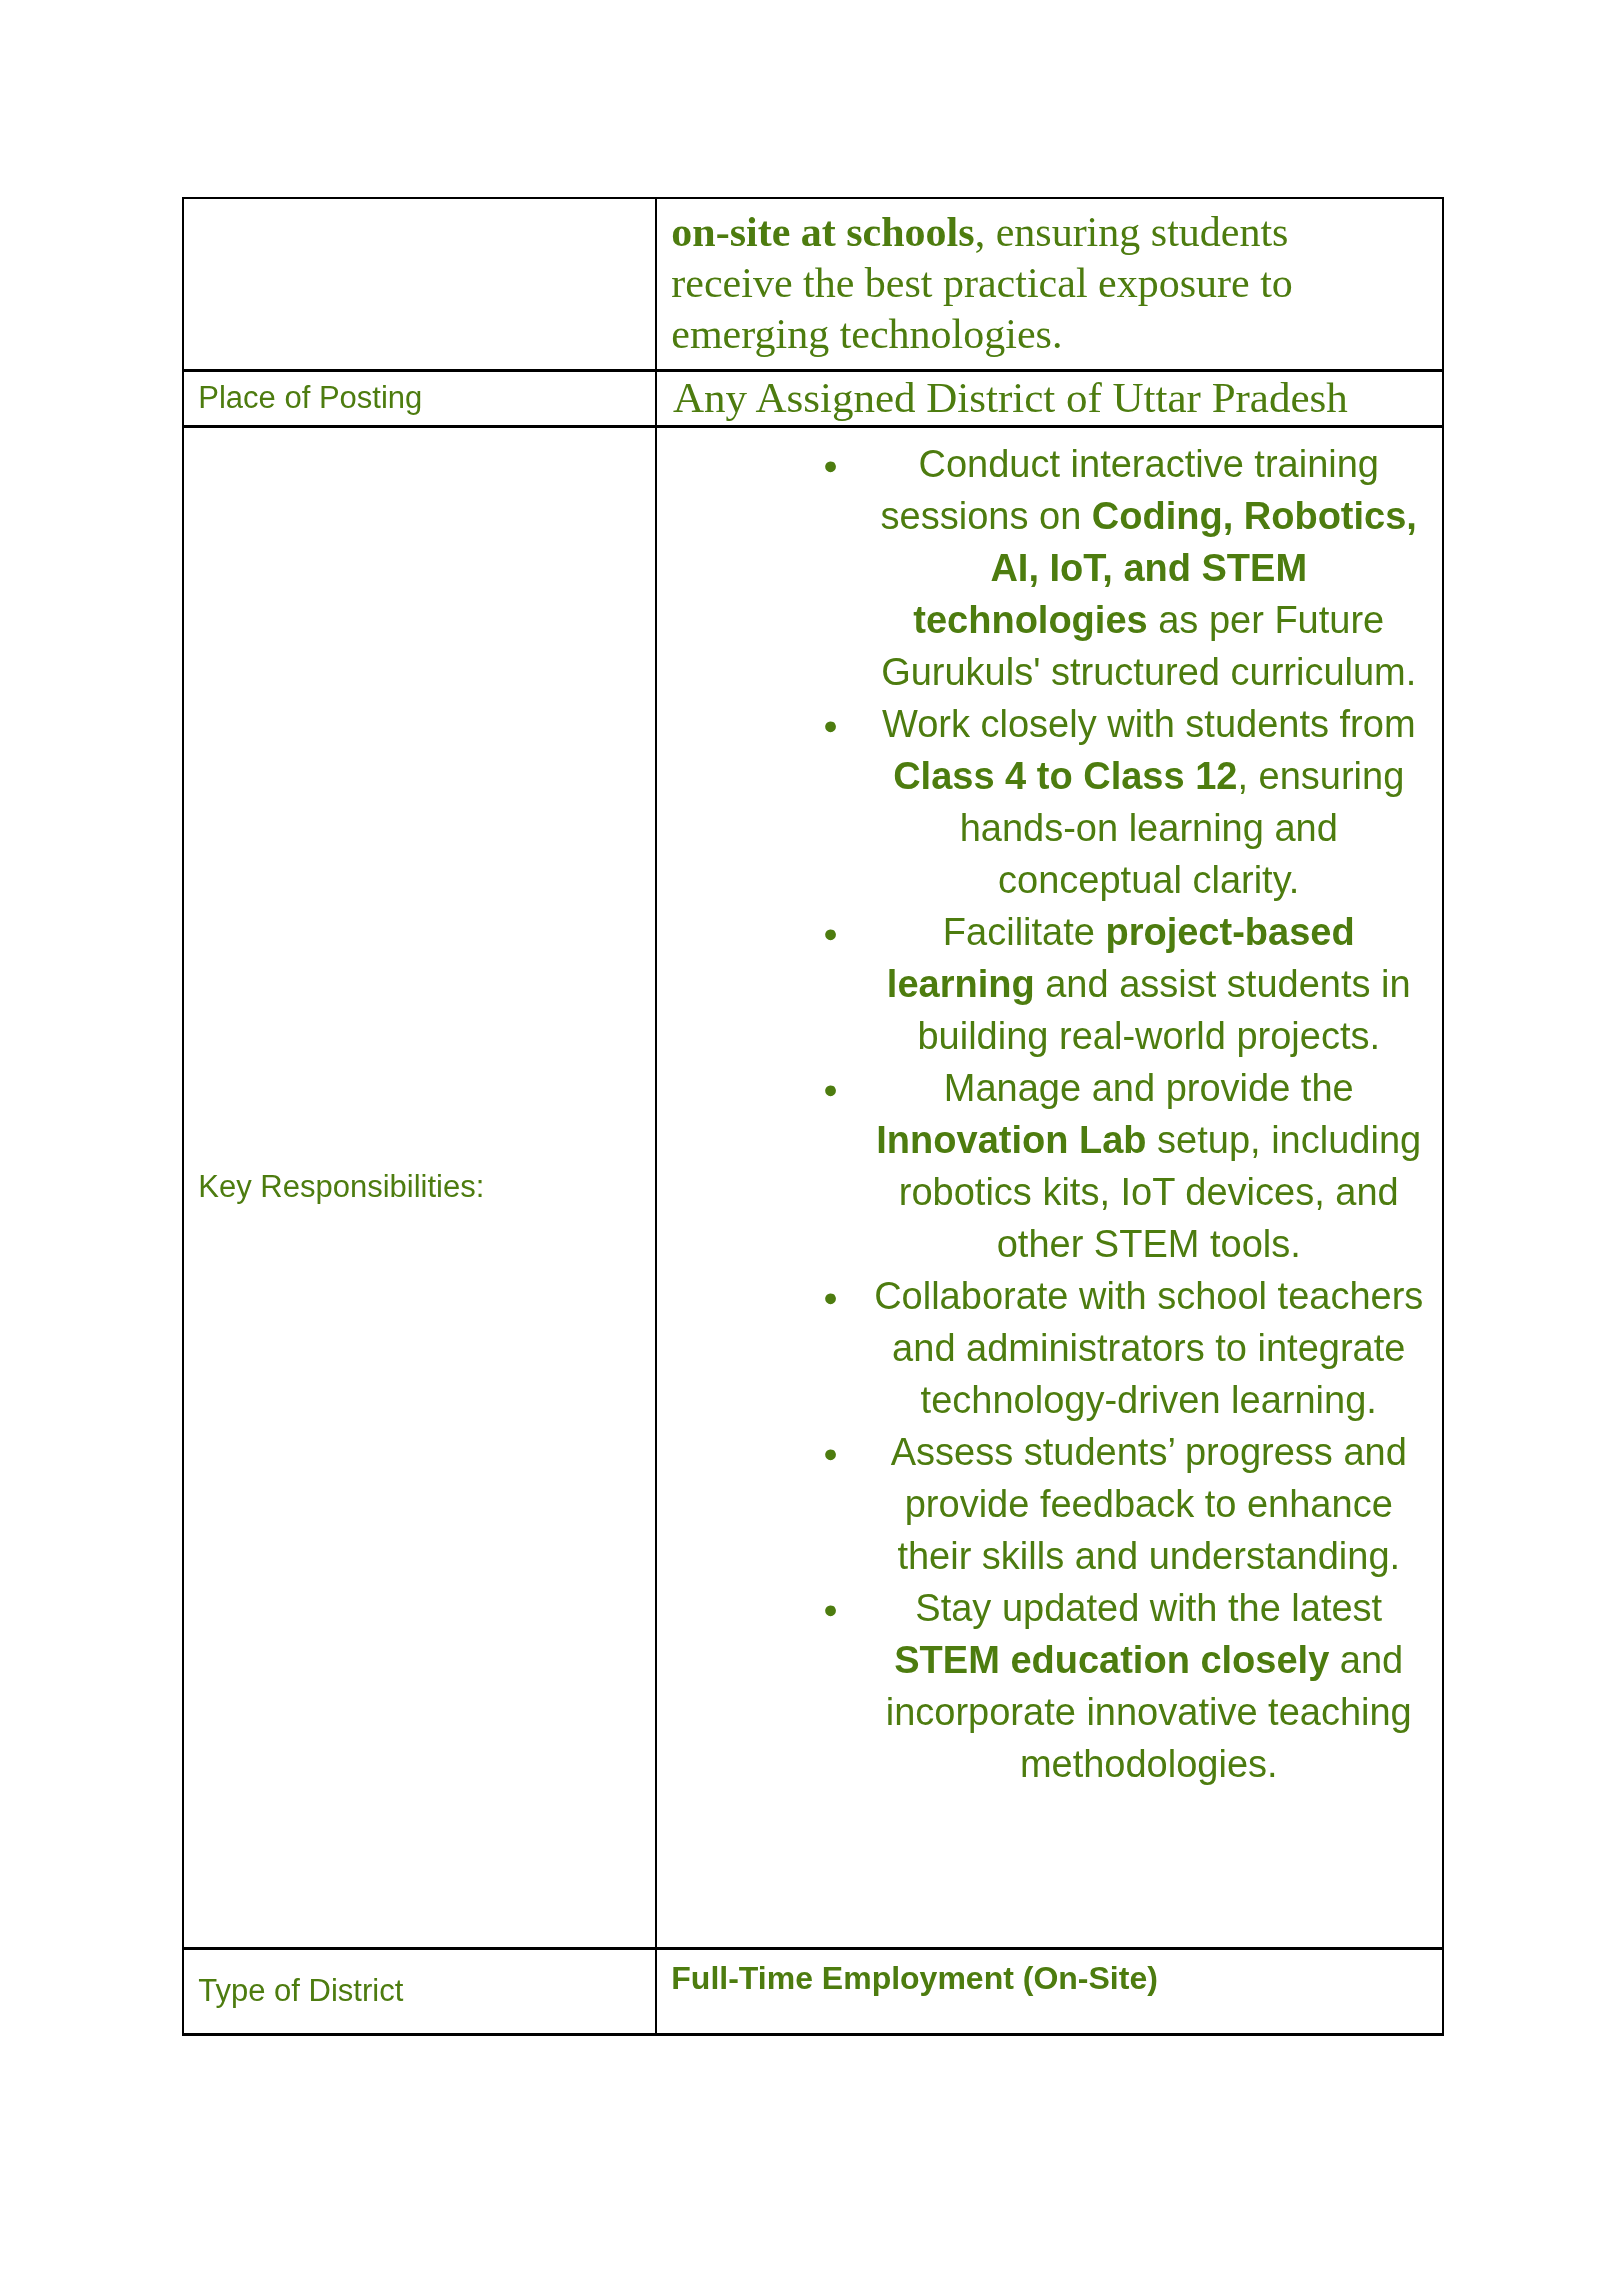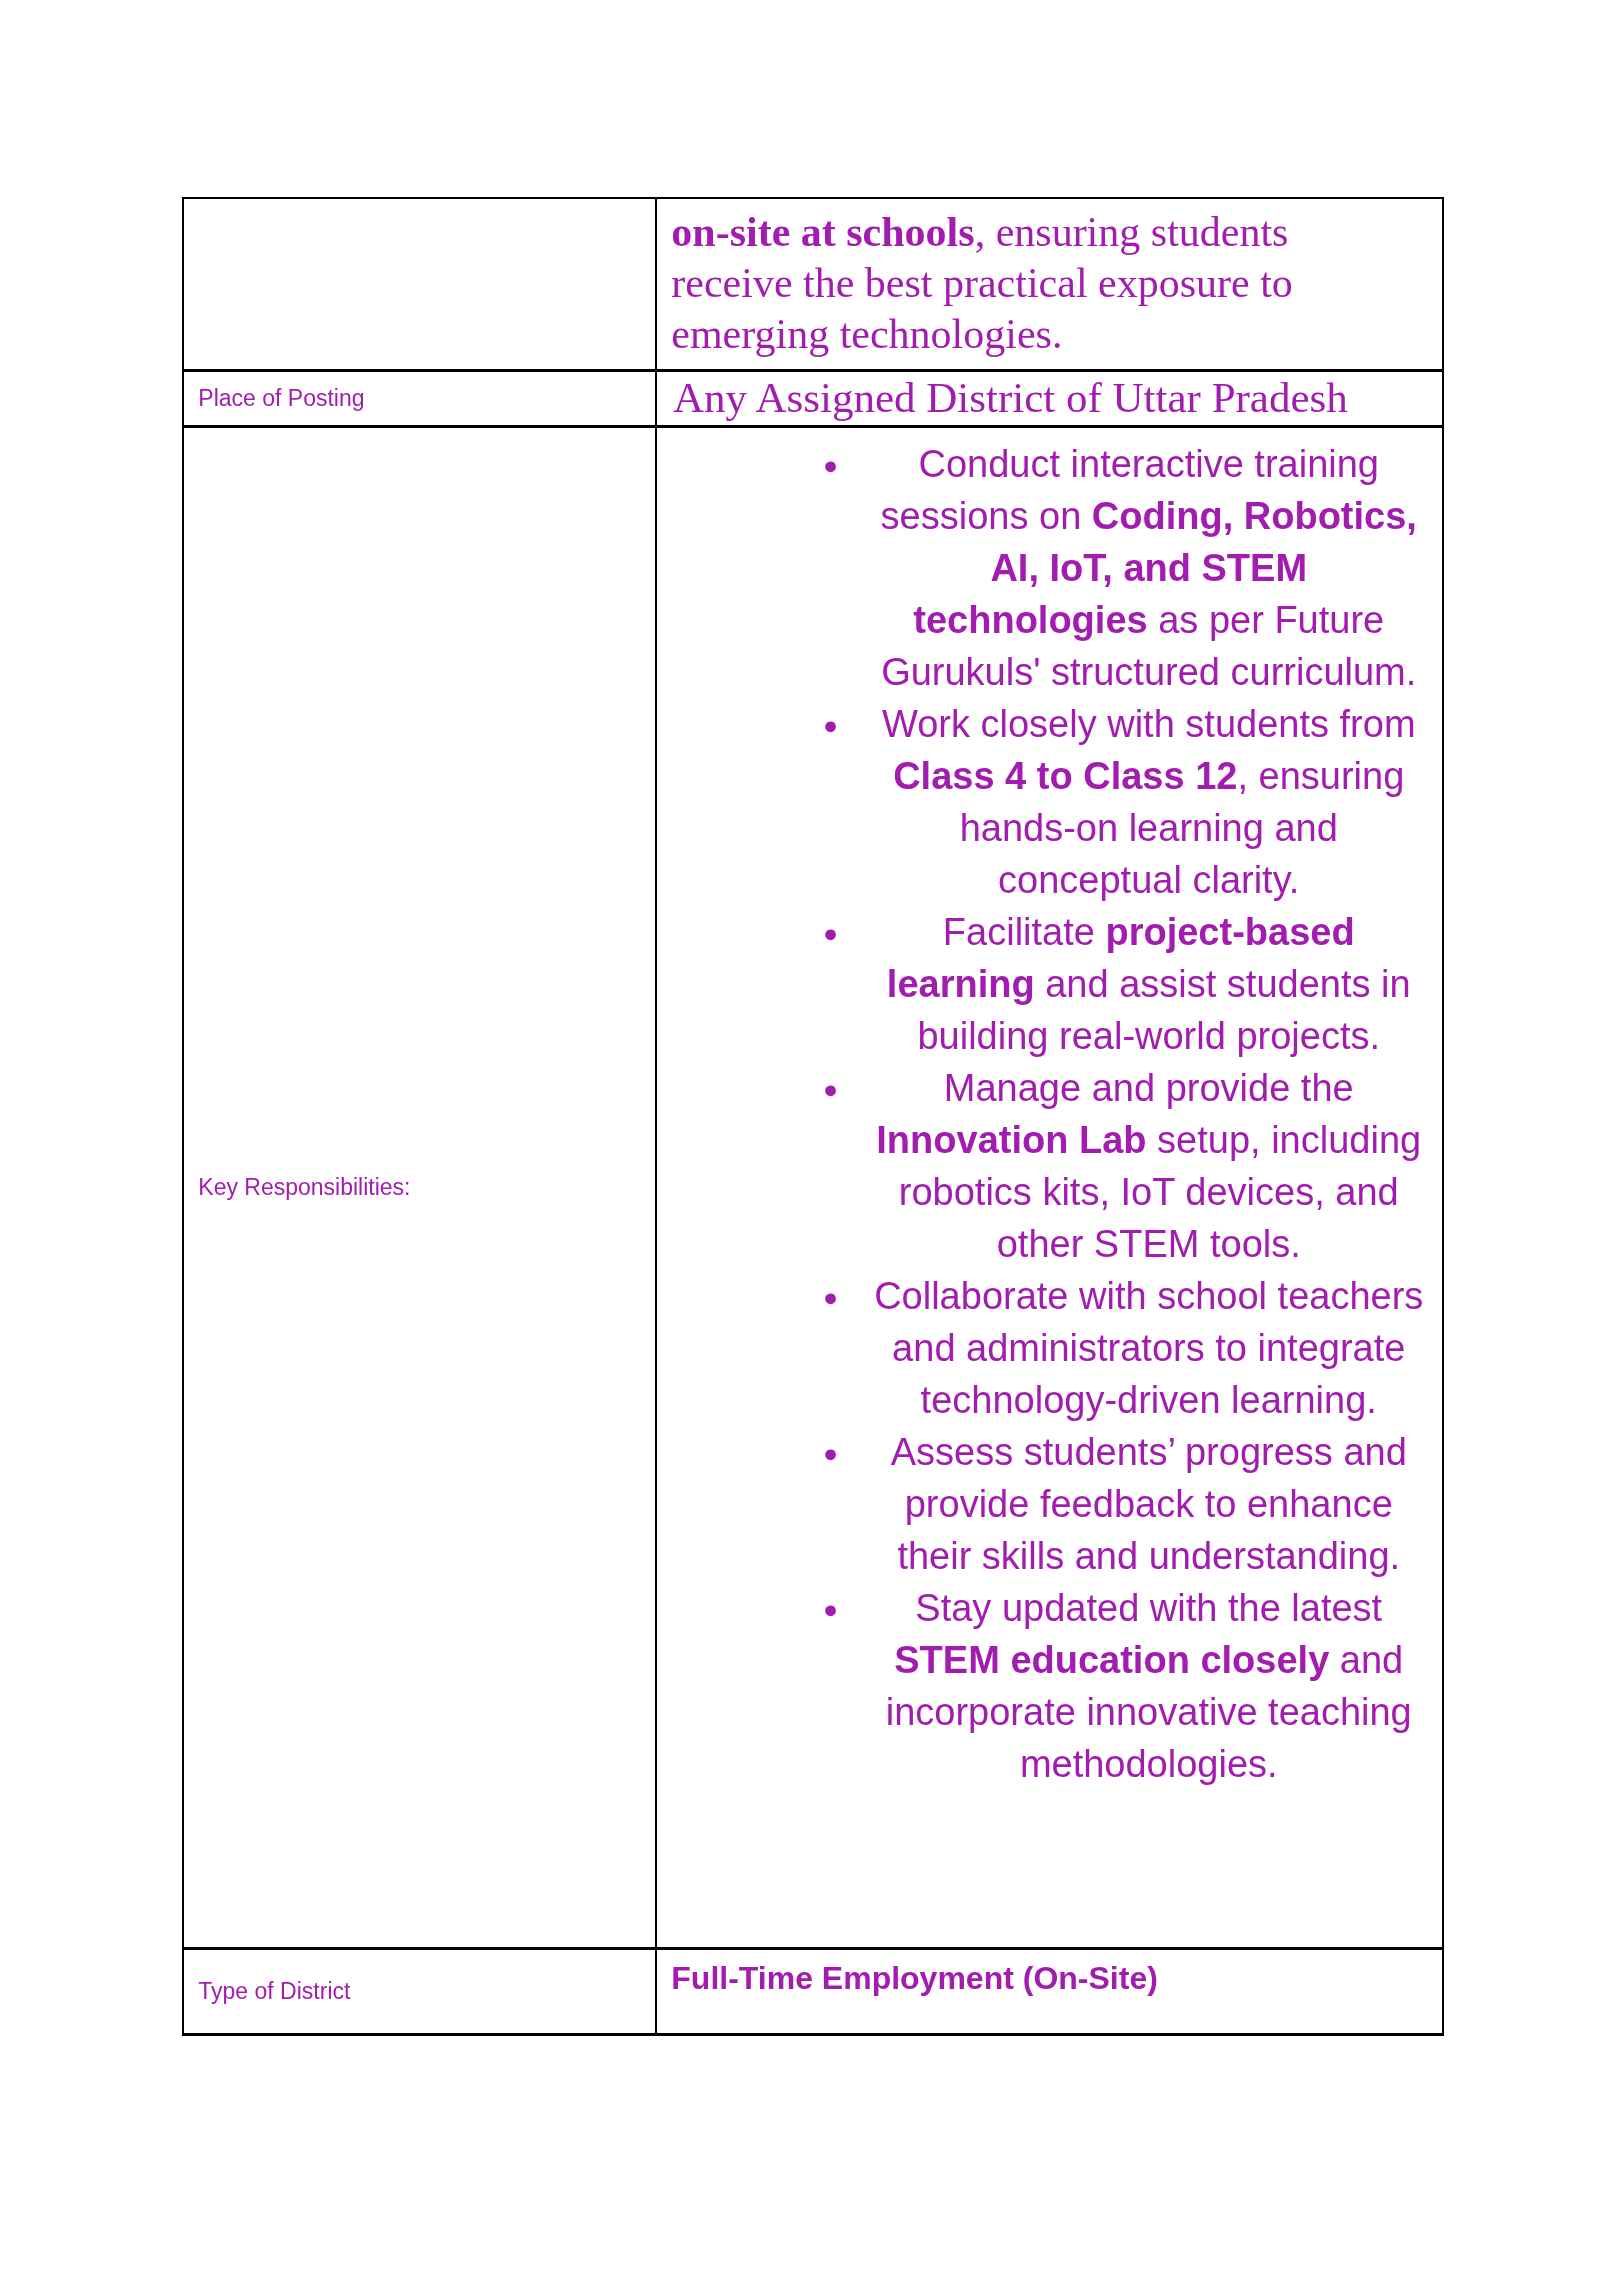--- a/index.html
+++ b/index.html
@@ -6,21 +6,21 @@
     margin: 0;
     padding: 0;
     background: #ffffff;
   }
   .sheet {
     position: relative;
     width: 1623px;
     height: 2293px;
     background: #ffffff;
     overflow: hidden;
-    color: #a21caf;
+    color: #4d7c0f;
   }
   table.doc-table {
     position: absolute;
     left: 182px;
     top: 197px;
     width: 1260px;
     border-collapse: collapse;
     table-layout: fixed;
   }
   td {
@@ -36,21 +36,21 @@
   tr.row-type td {
     border-top-width: 3.6px;
     border-bottom-width: 3.6px;
   }
   col.c-label { width: 473px; }
   col.c-value { width: 787px; }
 
   td.label-cell {
     vertical-align: middle;
     font-family: "Liberation Sans", sans-serif;
-    font-size: 23px;
+    font-size: 31px;
     line-height: 1.25;
     padding-left: 14.3px;
     padding-right: 9px;
   }
   
   td.desc-cell {
     font-family: "Liberation Serif", serif;
     font-size: 42px;
     line-height: 51px;
     padding: 8px 23px 0 14.3px;

